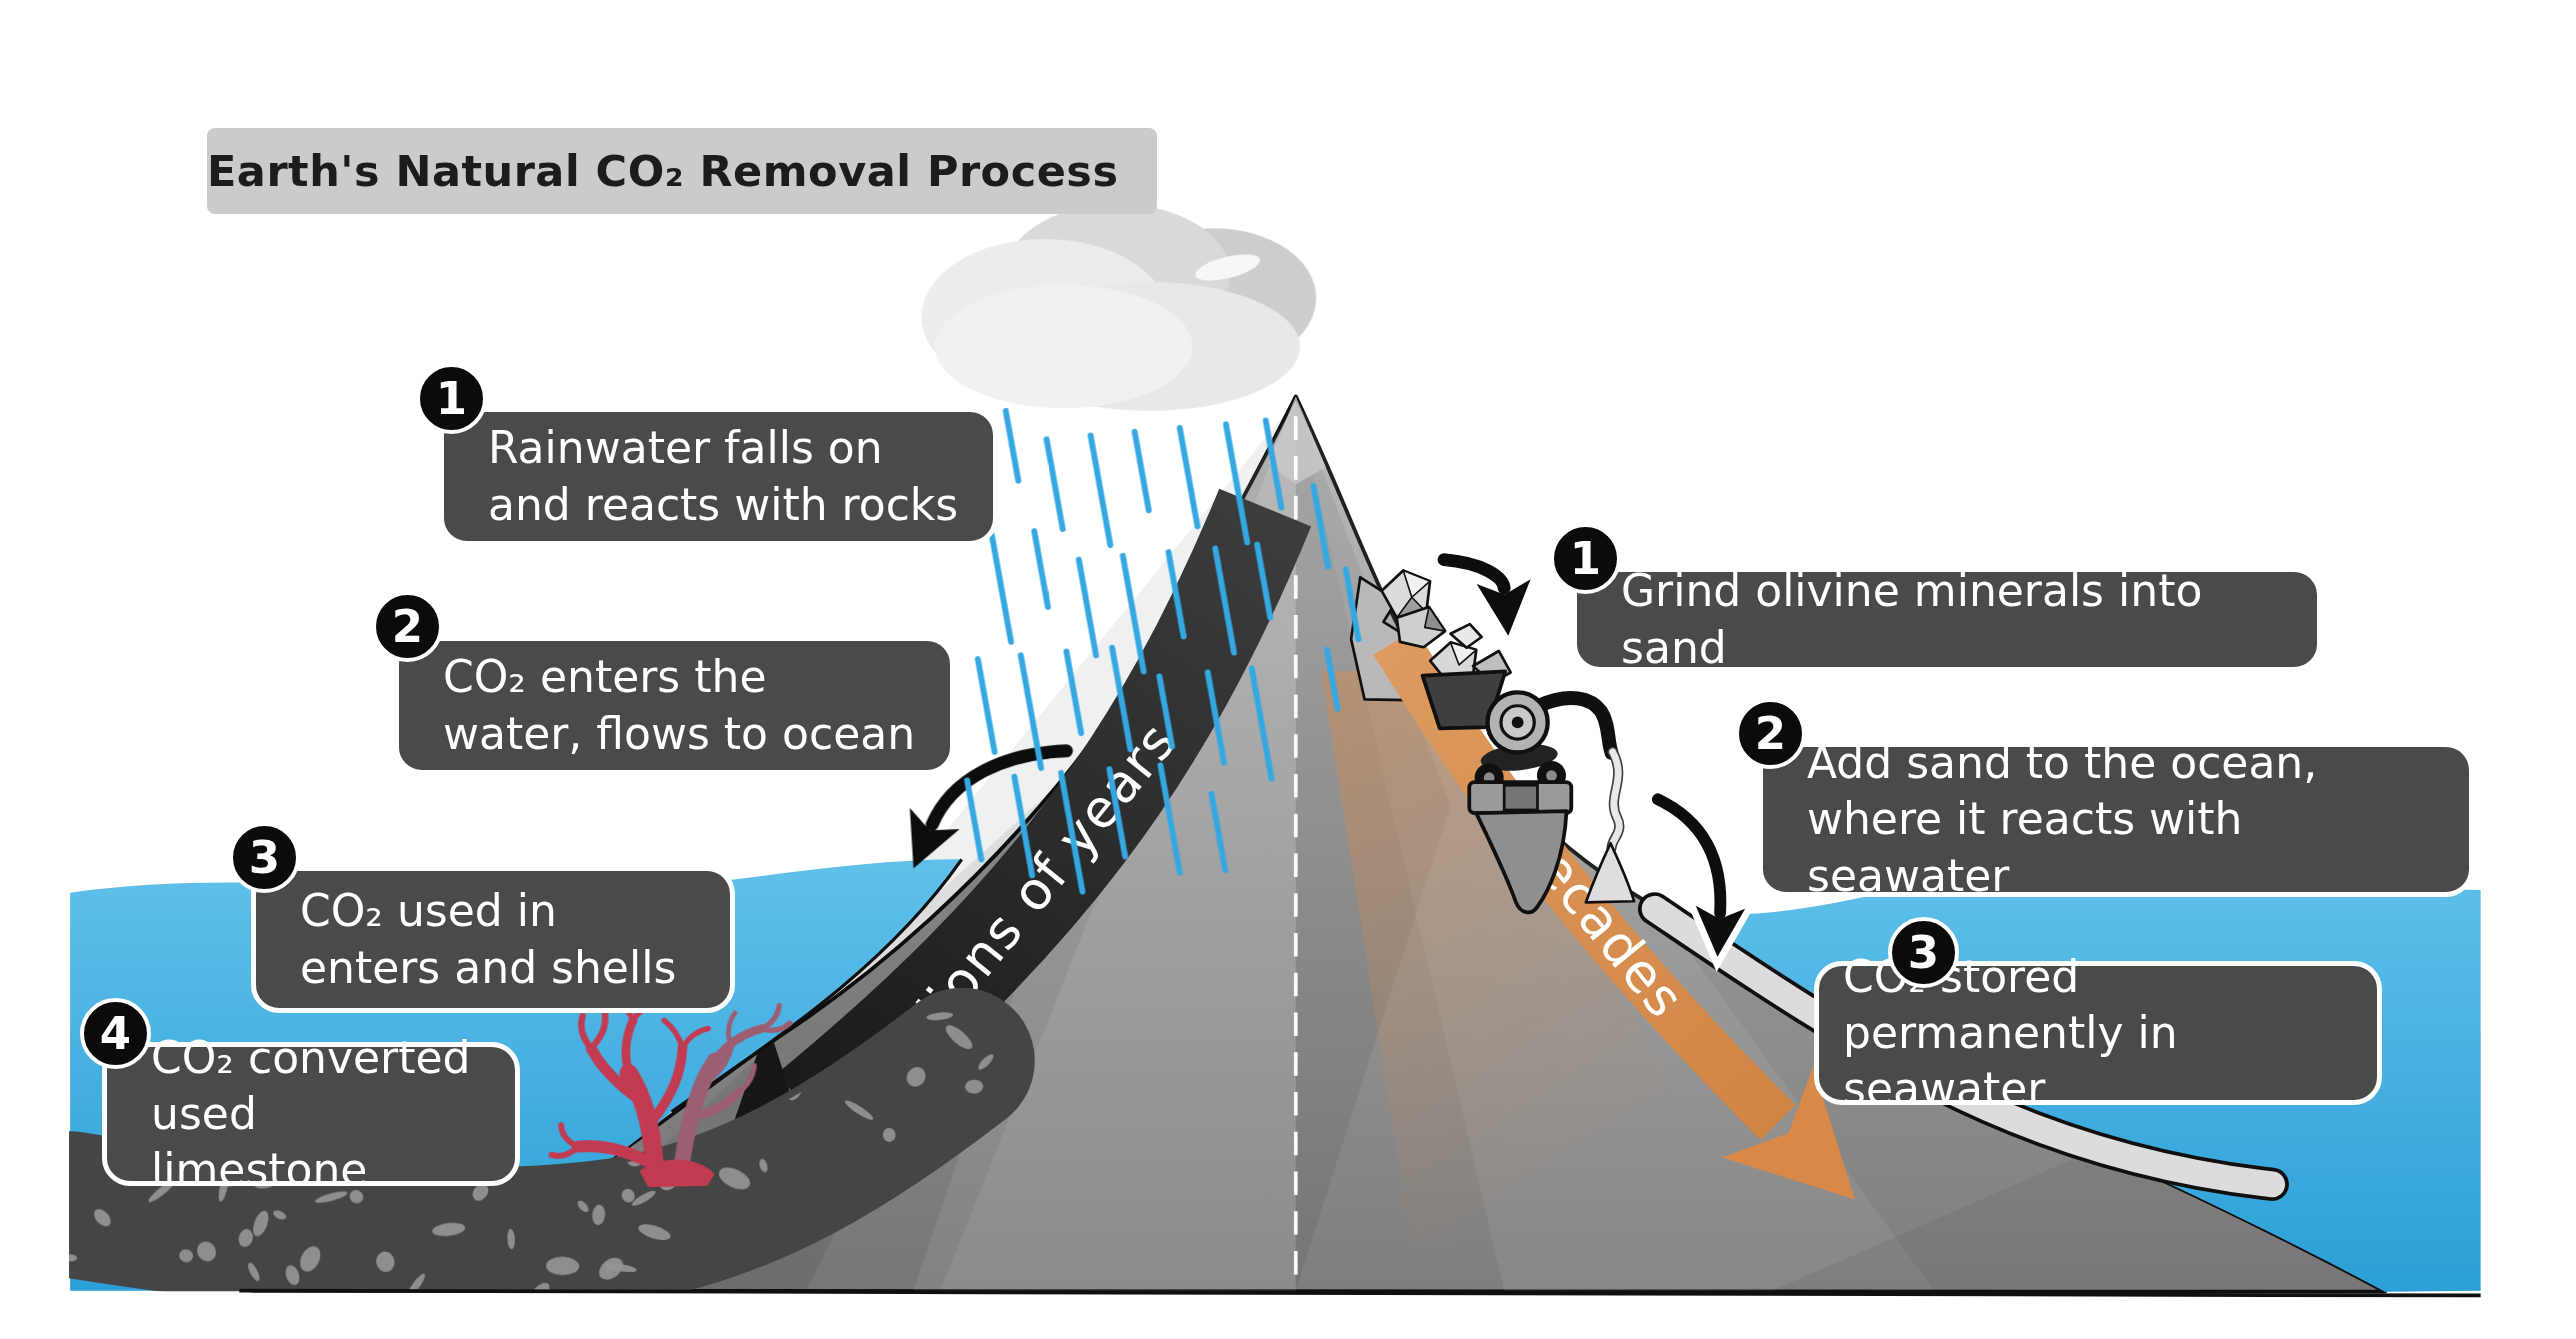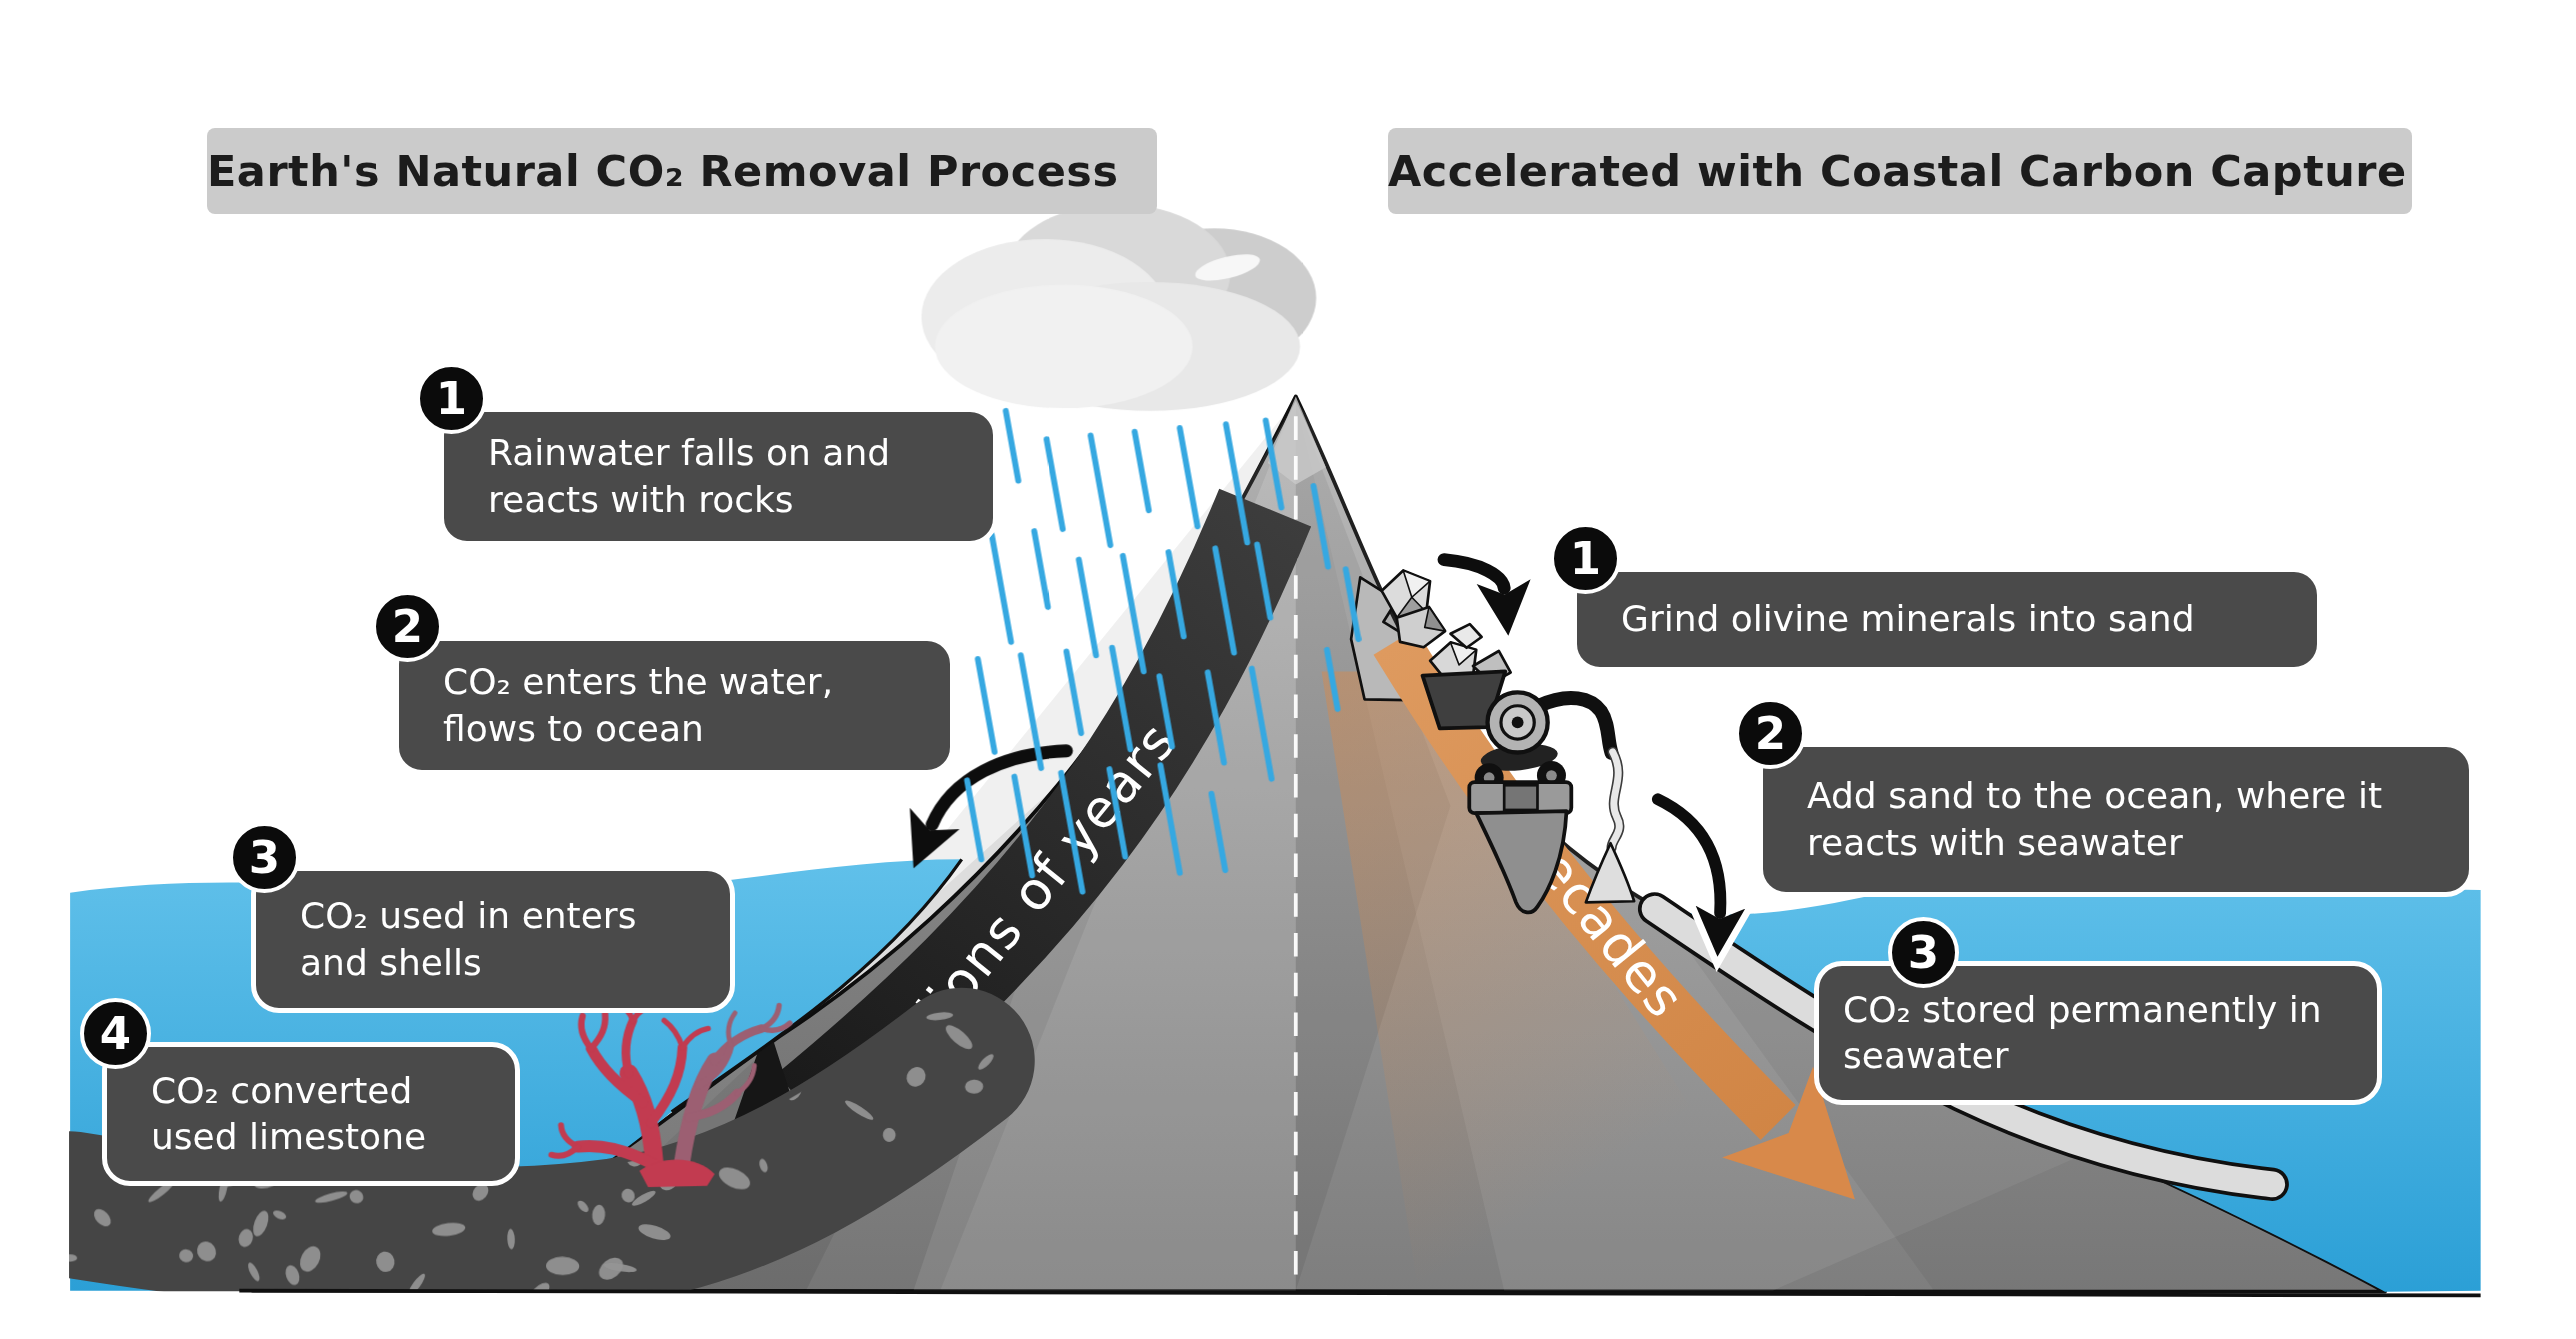--- a/index.html
+++ b/index.html
@@ -7,22 +7,22 @@
          font-family:"DejaVu Sans","Liberation Sans",sans-serif;}
   .stage svg{position:absolute;left:0;top:0;}
 
   
   .title-pill{position:absolute;background:var(--title_pill_bg,#CBCBCB);border-radius:8px;
       display:flex;align-items:center;
       color:var(--title_text,#1C1C1C);font-size:43px;font-weight:700;letter-spacing:0.5px;}
 
   
   .co-box{position:absolute;background:var(--callout_bg,#4A4A4A);border:5.4px solid #ffffff;
-      border-radius:28px;color:var(--callout_text,#FFFFFF);font-size:36px;line-height:1.28;
-      display:flex;align-items:center;box-sizing:border-box;padding:10.7px 32px 10.7px 44px;}
+      border-radius:28px;color:var(--callout_text,#FFFFFF);font-size:44px;line-height:1.28;
+      display:flex;align-items:center;box-sizing:border-box;padding:10.7px 32px 10.7px 44px;justify-content:flex-end;}
   .badge{position:absolute;background:var(--badge_bg,#0B0B0B);border:4.8px solid #ffffff;
       border-radius:50%;width:63px;height:63px;display:flex;align-items:center;justify-content:center;
       color:#fff;font-size:45px;font-weight:700;z-index:6;}
   .co-box{z-index:5;}
 
   .band-label{fill:#ffffff;font-size:98px;font-weight:400;letter-spacing:3px;}
   .rain{stroke:var(--rain,#36A8E1);stroke-width:11;stroke-linecap:round;fill:none;}
   .speck{fill:#969696;opacity:.9;}
 </style>
 </head>
@@ -306,23 +306,20 @@
 
   <path d="M 3086 1488 C 3170 1528, 3208 1600, 3202 1700" fill="none" stroke="#ffffff" stroke-width="36" stroke-linecap="round" marker-end="url(#ah-thin-w)"></path>
   <path d="M 3086 1488 C 3170 1528, 3208 1600, 3202 1700" fill="none" stroke="#0D0D0D" stroke-width="22" stroke-linecap="round" marker-end="url(#ah-thin)"></path>
 
   <line x1="445" y1="2403" x2="4618" y2="2412" stroke="#101010" stroke-width="7"></line>
 </svg>
 
 <div class="title-pill" style="left:207px;top:128px;width:950px;height:86px;">
   <span>Earth's Natural CO₂ Removal Process</span>
 </div>
-<div class="title-pill" style="left:1388px;top:128px;width:1024px;height:86px;">
-  <span>Accelerated with Coastal Carbon Capture</span>
-</div>
 
 <div class="badge" style="left:416px;top:363px;">
   <span>1</span>
     </div>
 <div class="co-box" style="left:439px;top:407px;width:559px;height:139px;">
   <span>Rainwater falls on and reacts with rocks</span>
     </div>
 
 <div class="badge" style="left:372px;top:591px;">
   <span>2</span>

